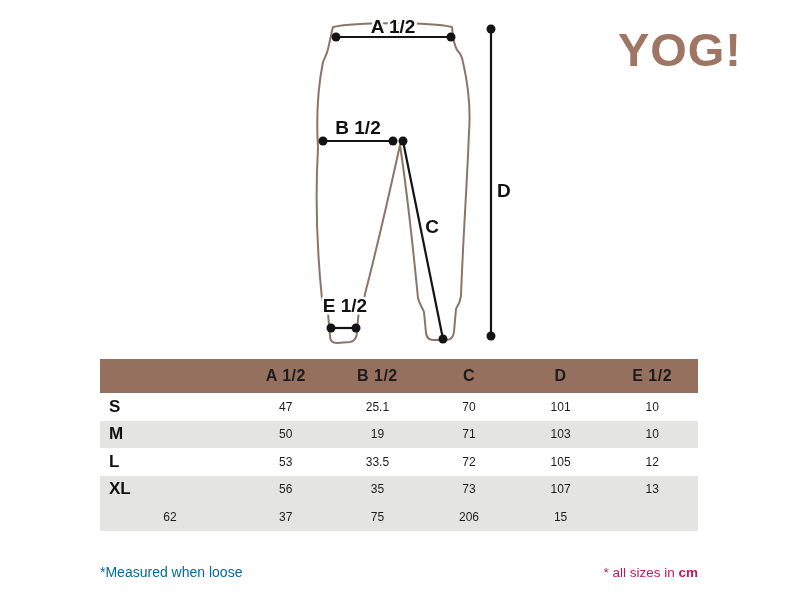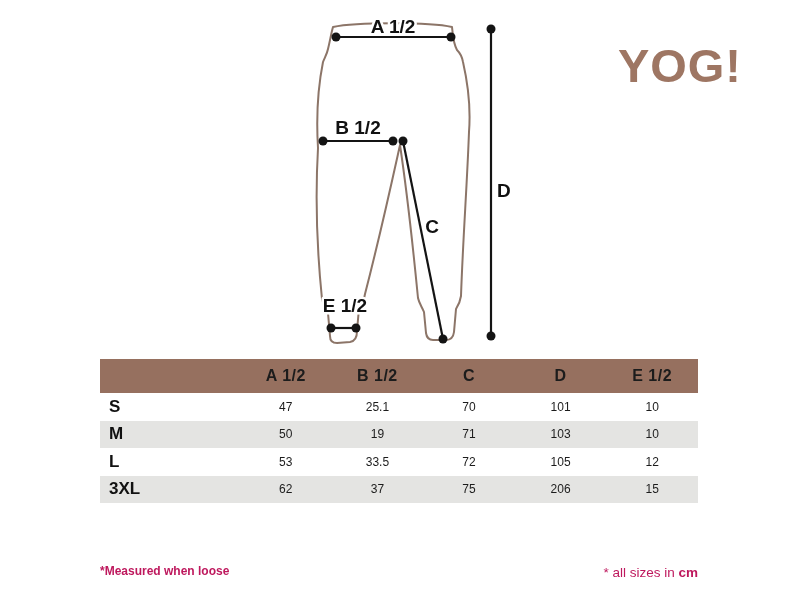--- a/index.html
+++ b/index.html
@@ -6,21 +6,20 @@
   html, body { width: 800px; height: 600px; background: #ffffff; overflow: hidden; }
   body { font-family: "Liberation Sans", "DejaVu Sans", sans-serif; position: relative; }
 
   .canvas { position: absolute; inset: 0; width: 800px; height: 600px; background: #fff; }
 
   
   .logo {
     position: absolute; top: 22px; right: 58px;
     font-size: 47px; font-weight: 800; letter-spacing: 1px;
     color: #9E7663;
-    margin-top: 16px;
   }
 
   
   .diagram { position: absolute; top: 0; left: 0; }
   .pants-line { fill: none; stroke: #8C7568; stroke-width: 2; stroke-linejoin: round; stroke-linecap: round; }
   .mline { stroke: #141414; stroke-width: 2.2; }
   .mdot  { fill: #141414; }
   .mlabel {
     font-family: "Liberation Sans", "DejaVu Sans", sans-serif;
     font-size: 19px; font-weight: 800; fill: #111;
@@ -41,21 +40,21 @@
     color: #ffffff;
   }
   .thead .cell { font-weight: 700; font-size: 16px; letter-spacing: 0.5px; }
   .trow.alt { background: #E4E4E2; }
   .cell { text-align: center; font-size: 12px; color: #1c1c1c; }
   .cell.size-label { text-align: left; padding-left: 9px; font-weight: 700; font-size: 17px; color: #111; }
 
   
   .footnote-left {
     position: absolute; left: 100px; top: 564px;
-    font-size: 12px; font-weight: 700; color: #be185d;
+    font-size: 14px; font-weight: 400; color: #0369a1;
   }
   .footnote-right {
     position: absolute; right: 102px; top: 565px;
     font-size: 13.5px; color: #be185d;
   }
   .footnote-right .unit { font-weight: 800; }
 </style>
 </head>
 <body>
 
@@ -150,24 +149,31 @@
 
     <div class="trow">
       <div class="cell size-label">L</div>
       <div class="cell">53</div>
       <div class="cell">33.5</div>
       <div class="cell">72</div>
       <div class="cell">105</div>
       <div class="cell">12</div>
     </div>
 
+    <div class="trow alt">
+      <div class="cell size-label">XL</div>
+      <div class="cell">56</div>
+      <div class="cell">35</div>
+      <div class="cell">73</div>
+      <div class="cell">107</div>
+      <div class="cell">13</div>
+    </div>
 
 
     <div class="trow alt">
-      <div class="cell size-label">3XL</div>
       <div class="cell">62</div>
       <div class="cell">37</div>
       <div class="cell">75</div>
       <div class="cell">206</div>
       <div class="cell">15</div>
     </div>
   </div>
 
   <div class="footnote-left">*Measured when loose</div>
   <div class="footnote-right"><span>* all sizes in </span><span class="unit">cm</span></div>

